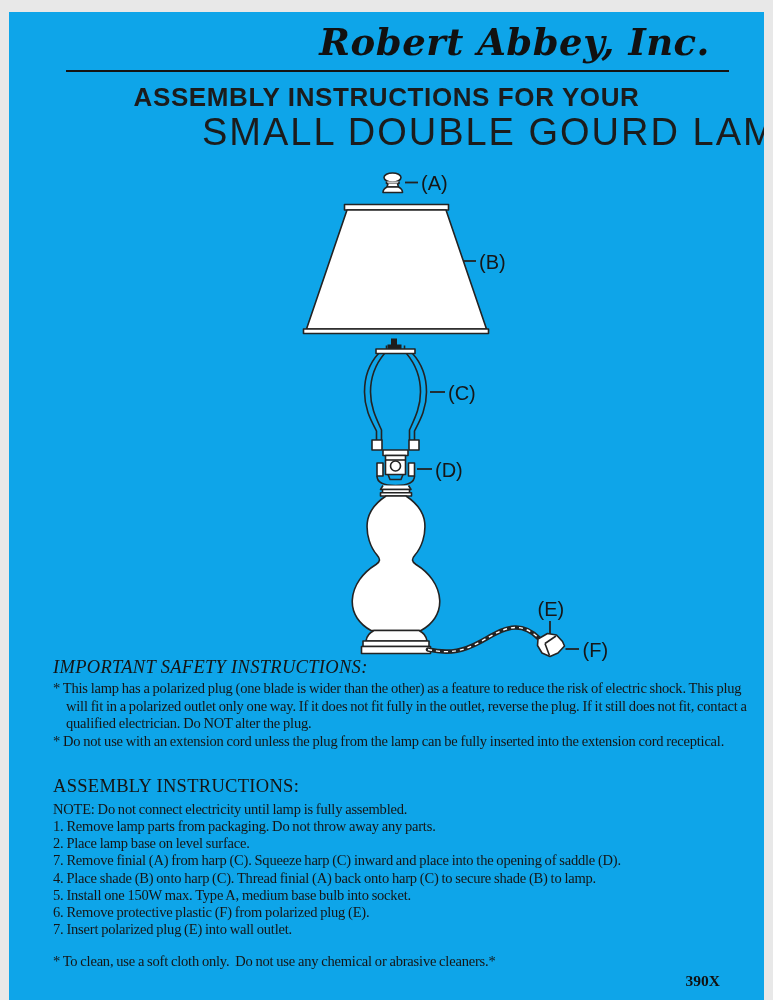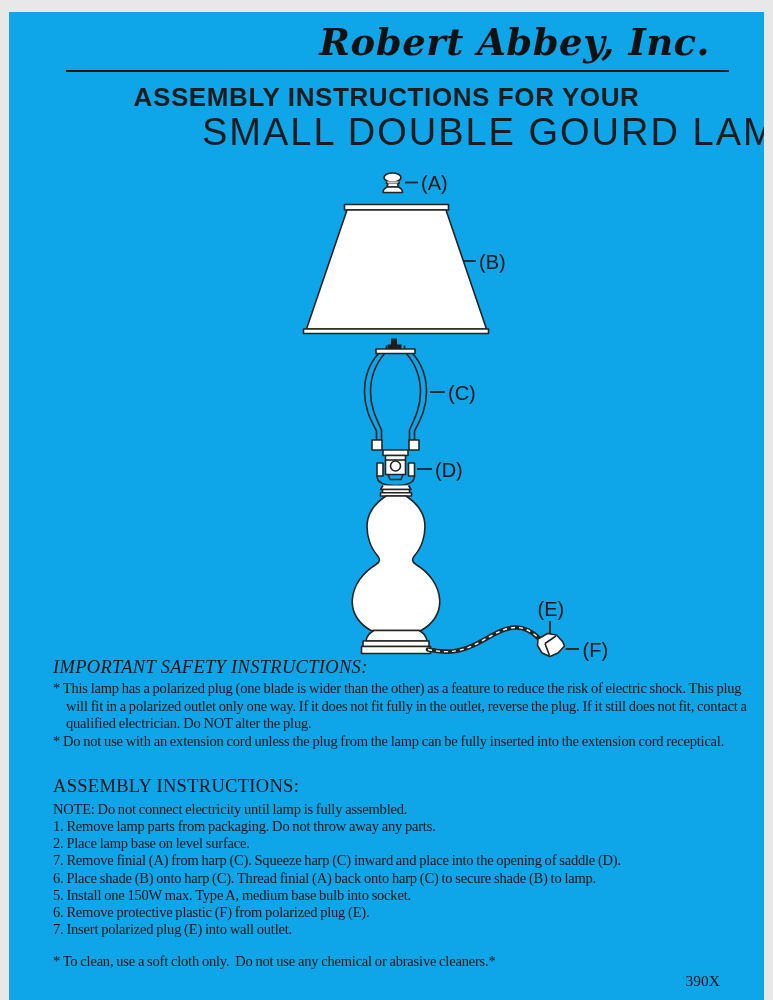--- a/index.html
+++ b/index.html
@@ -38,21 +38,21 @@
     position:absolute; left:44px; width:700px;
     font-size:14.5px; line-height:17.7px;
     letter-spacing:-0.2px; word-spacing:-0.5px; color:#151515;font-family:Liberation Serif, serif;
   }
   #safety-list { top:668px; }
   .hang { padding-left:13px; text-indent:-13px; }
   #assembly-block { top:789px; line-height:17.15px; }
   #care-note { top:941px; white-space:pre-wrap; }
   .model {
     position:absolute; top:960px; right:44px;
-    font-size:15.5px; font-weight:normal; color:#111;
+    font-size:15.5px; font-weight:bold; color:#111;
   }
 </style>
 </head>
 <body>
 
 <div class="page">
 
   <div class="logo">Robert Abbey, Inc.</div>
   <div class="rule"></div>
   <div class="h1">ASSEMBLY INSTRUCTIONS FOR YOUR</div>
@@ -159,21 +159,21 @@
     <div class="hang"><span>*</span> <span>Do not use with an extension cord unless the plug from the lamp can be fully inserted into the extension cord receptical.</span></div>
   </div>
 
   <div class="sec-title" id="assembly-title">ASSEMBLY INSTRUCTIONS:</div>
 
   <div class="textblock" id="assembly-block">
     <div>NOTE: Do not connect electricity until lamp is fully assembled.</div>
     <div>1. Remove lamp parts from packaging. Do not throw away any parts.</div>
     <div>2. Place lamp base on level surface.</div>
     <div>7. Remove finial (A) from harp (C). Squeeze harp (C) inward and place into the opening of saddle (D).</div>
-    <div>6. Place shade (B) onto harp (C). Thread finial (A) back onto harp (C) to secure shade (B) to lamp.</div>
+    <div>4. Place shade (B) onto harp (C). Thread finial (A) back onto harp (C) to secure shade (B) to lamp.</div>
     <div>5. Install one 150W max. Type A, medium base bulb into socket.</div>
     <div>6. Remove protective plastic (F) from polarized plug (E).</div>
     <div>7. Insert polarized plug (E) into wall outlet.</div>
   </div>
 
   <div class="textblock" id="care-note">* To clean, use a soft cloth only.  Do not use any chemical or abrasive cleaners.*</div>
 
   <div class="model">390X</div>
 
 </div>

